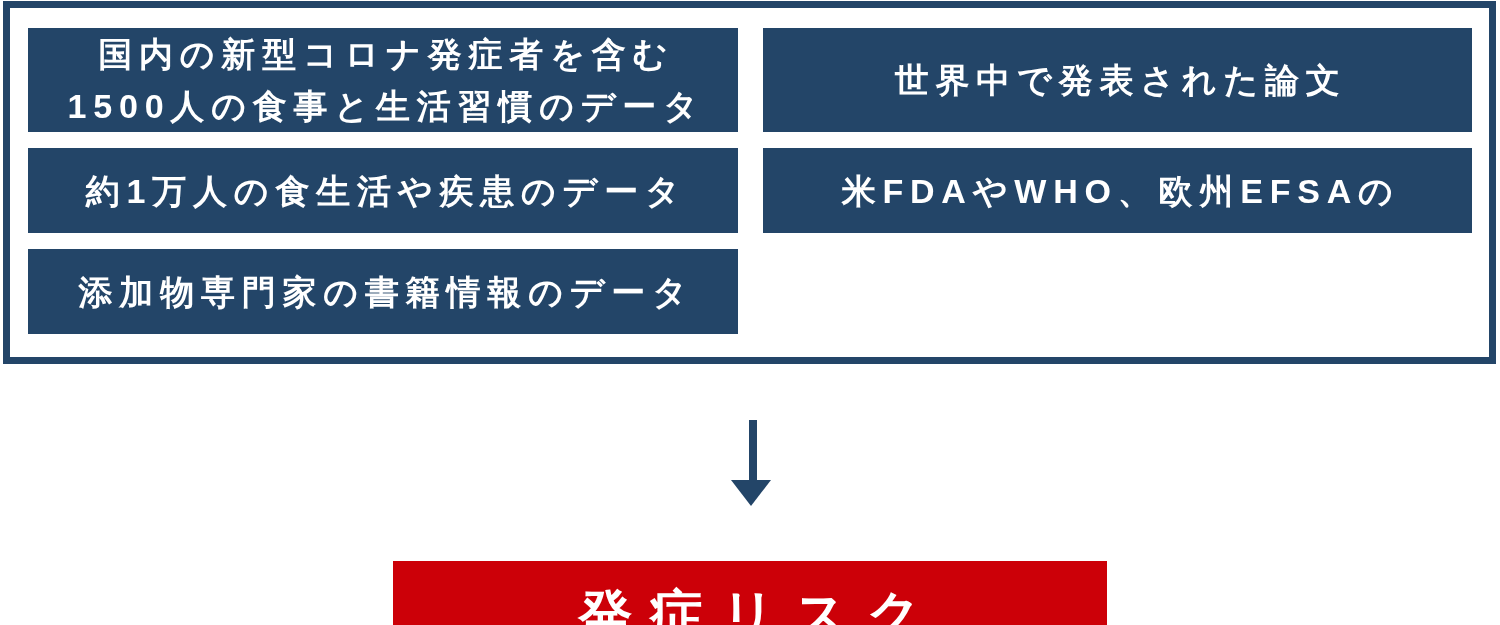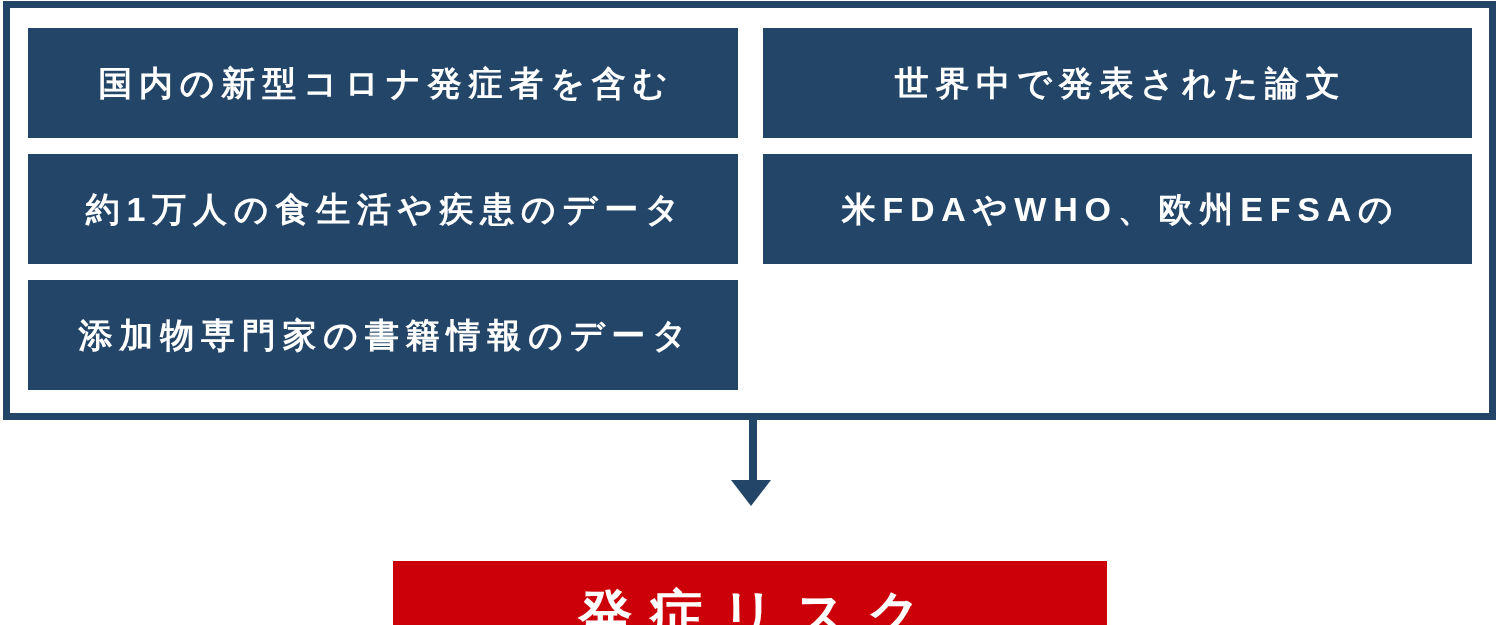--- a/index.html
+++ b/index.html
@@ -16,21 +16,21 @@
   }
   .canvas {
     position: absolute;
     inset: 0;
   }
   .frame {
     position: absolute;
     left: 3px;
     top: 1px;
     width: 1493px;
-    height: 419px;
+    height: 363px;
     box-sizing: border-box;
     border: 7px solid var(--navy, #234568);
     background: #ffffff;
     display: grid;
     grid-template-columns: 1fr 1fr;
     grid-template-rows: 1fr 1fr 1fr;
     column-gap: 25px;
     row-gap: 16px;
     padding: 20px 17px 23px 18px;
   }
@@ -91,20 +91,21 @@
 </style>
 </head>
 <body>
 
 <div class="canvas">
 
   <div class="frame">
 
     <div class="box">
       <span class="line">国内の新型コロナ発症者を含む</span>
+      <span class="line">1500人の食事と生活習慣のデータ</span>
     </div>
 
 
     <div class="box">
       <span class="line">世界中で発表された論文</span>
       <span class="line"></span>
     </div>
 
     <div class="box">
       <span class="line">約1万人の食生活や疾患のデータ</span>

